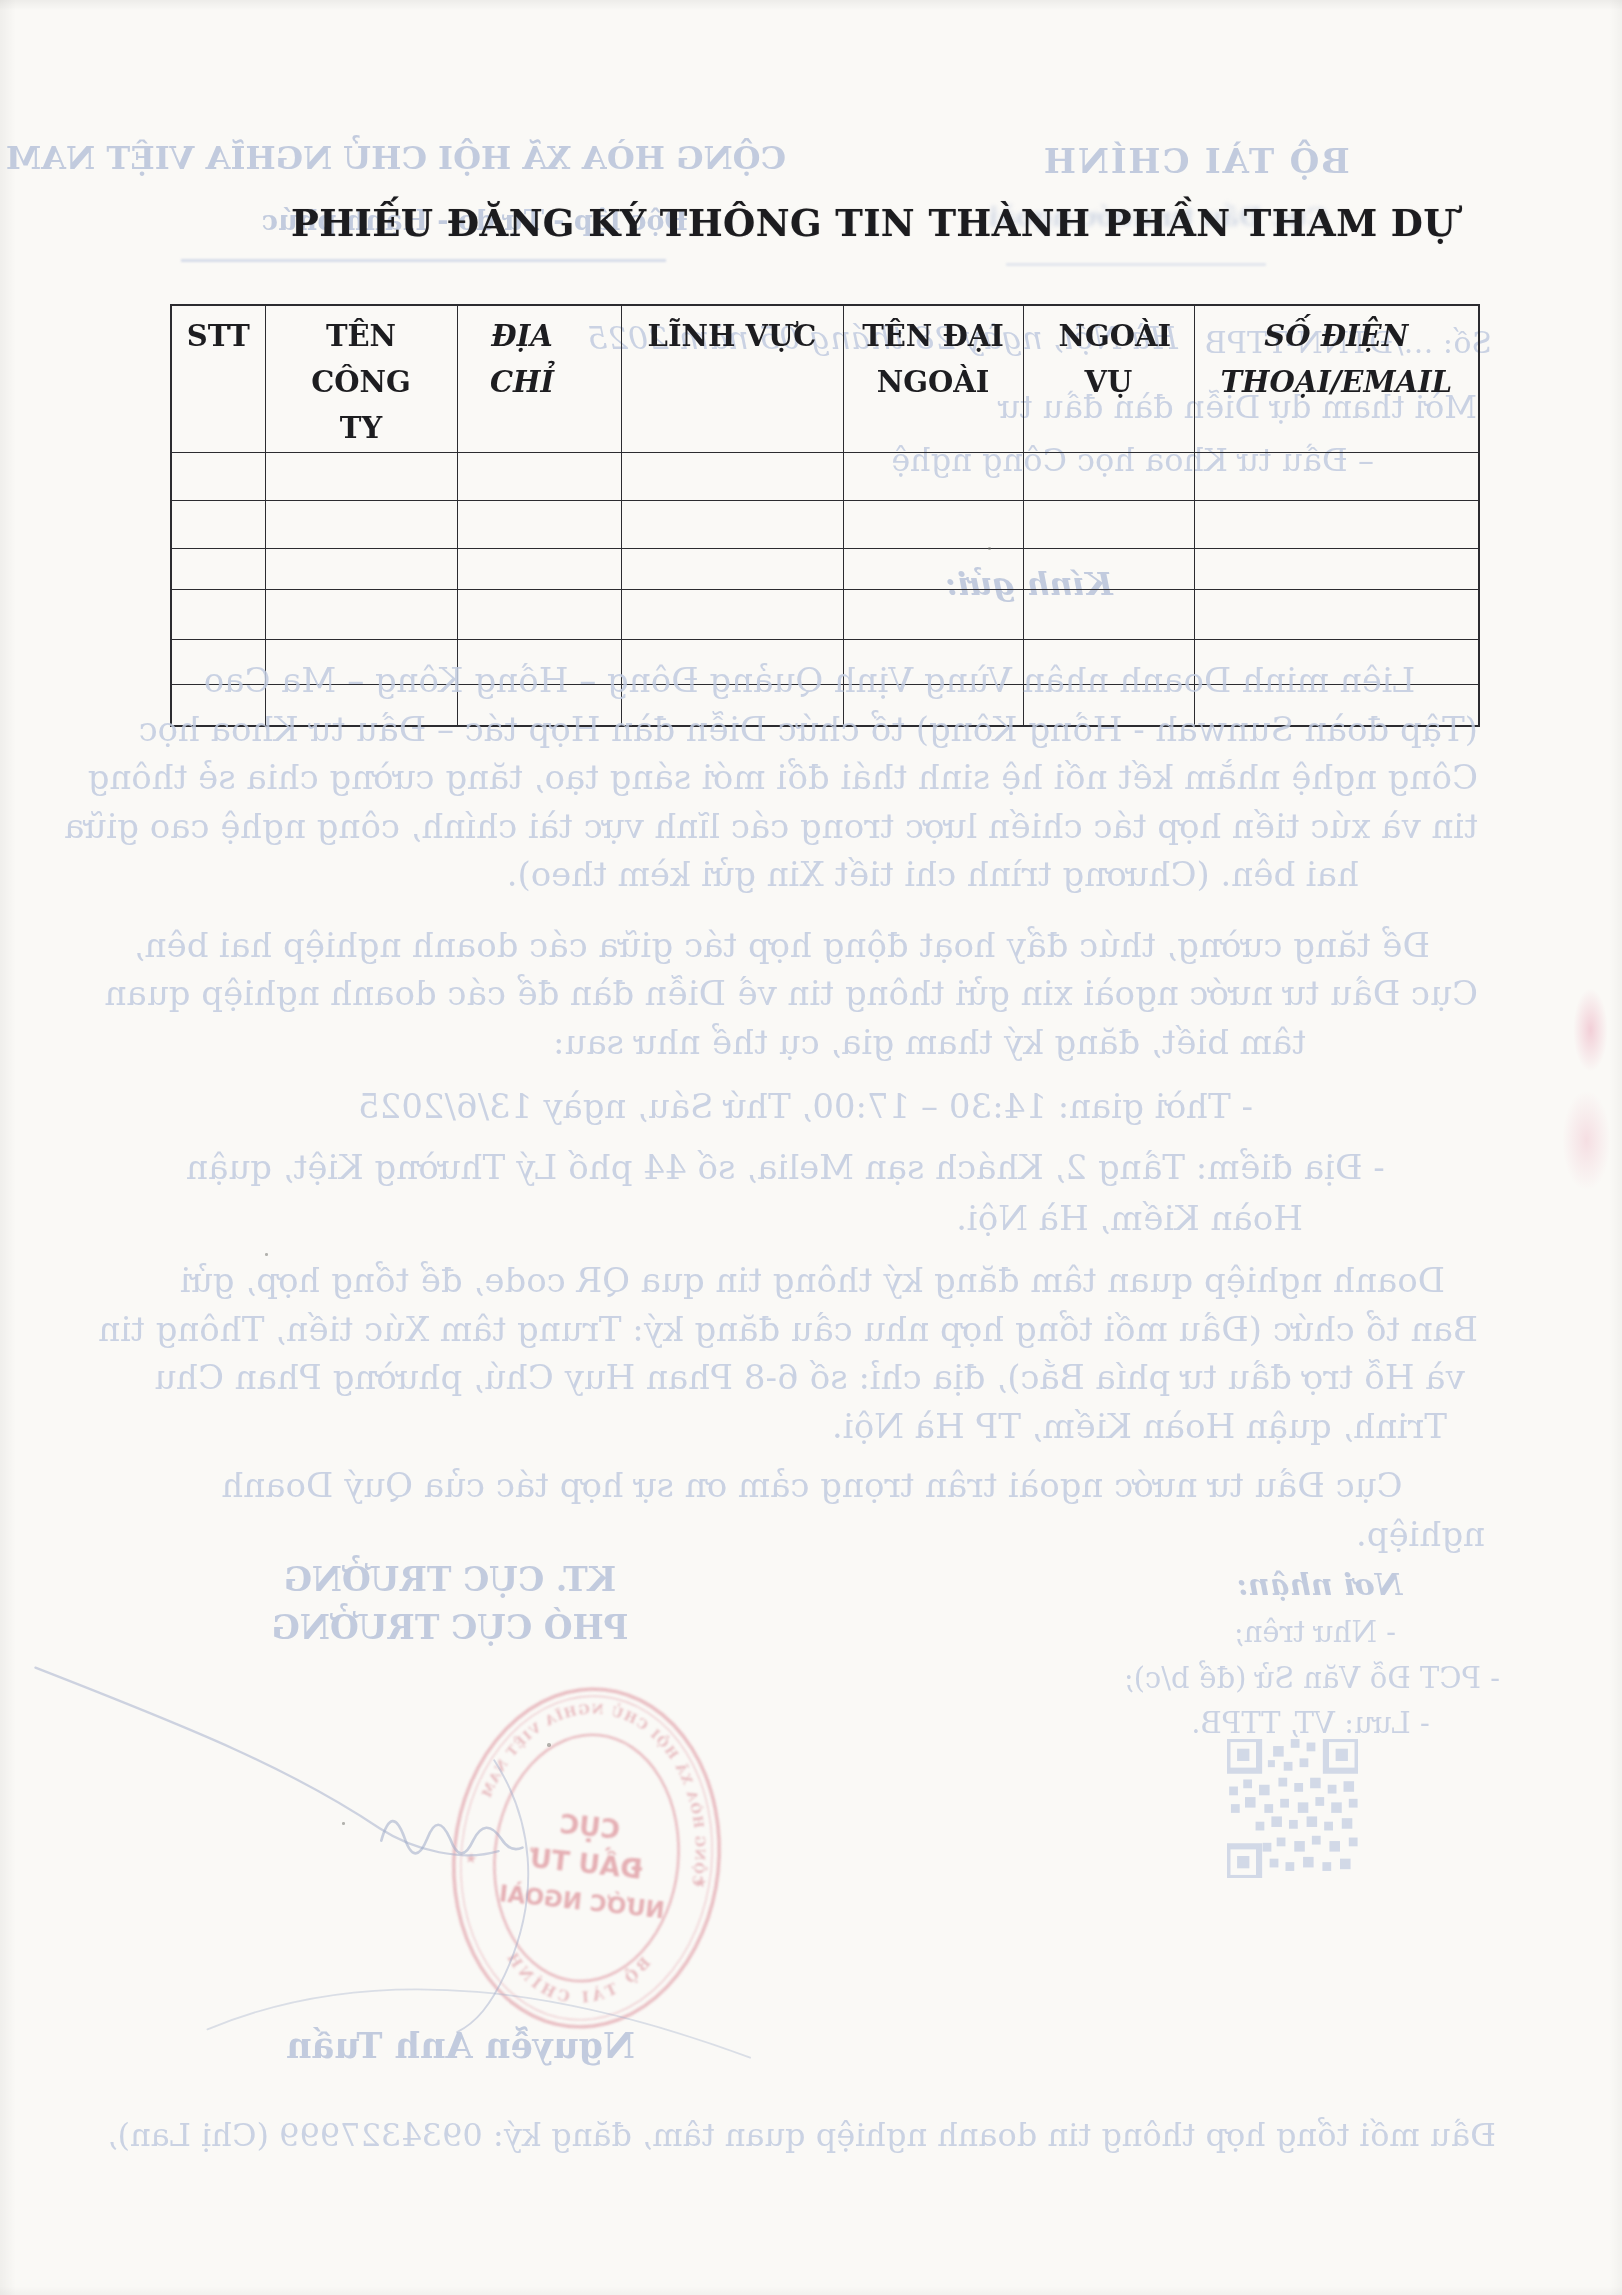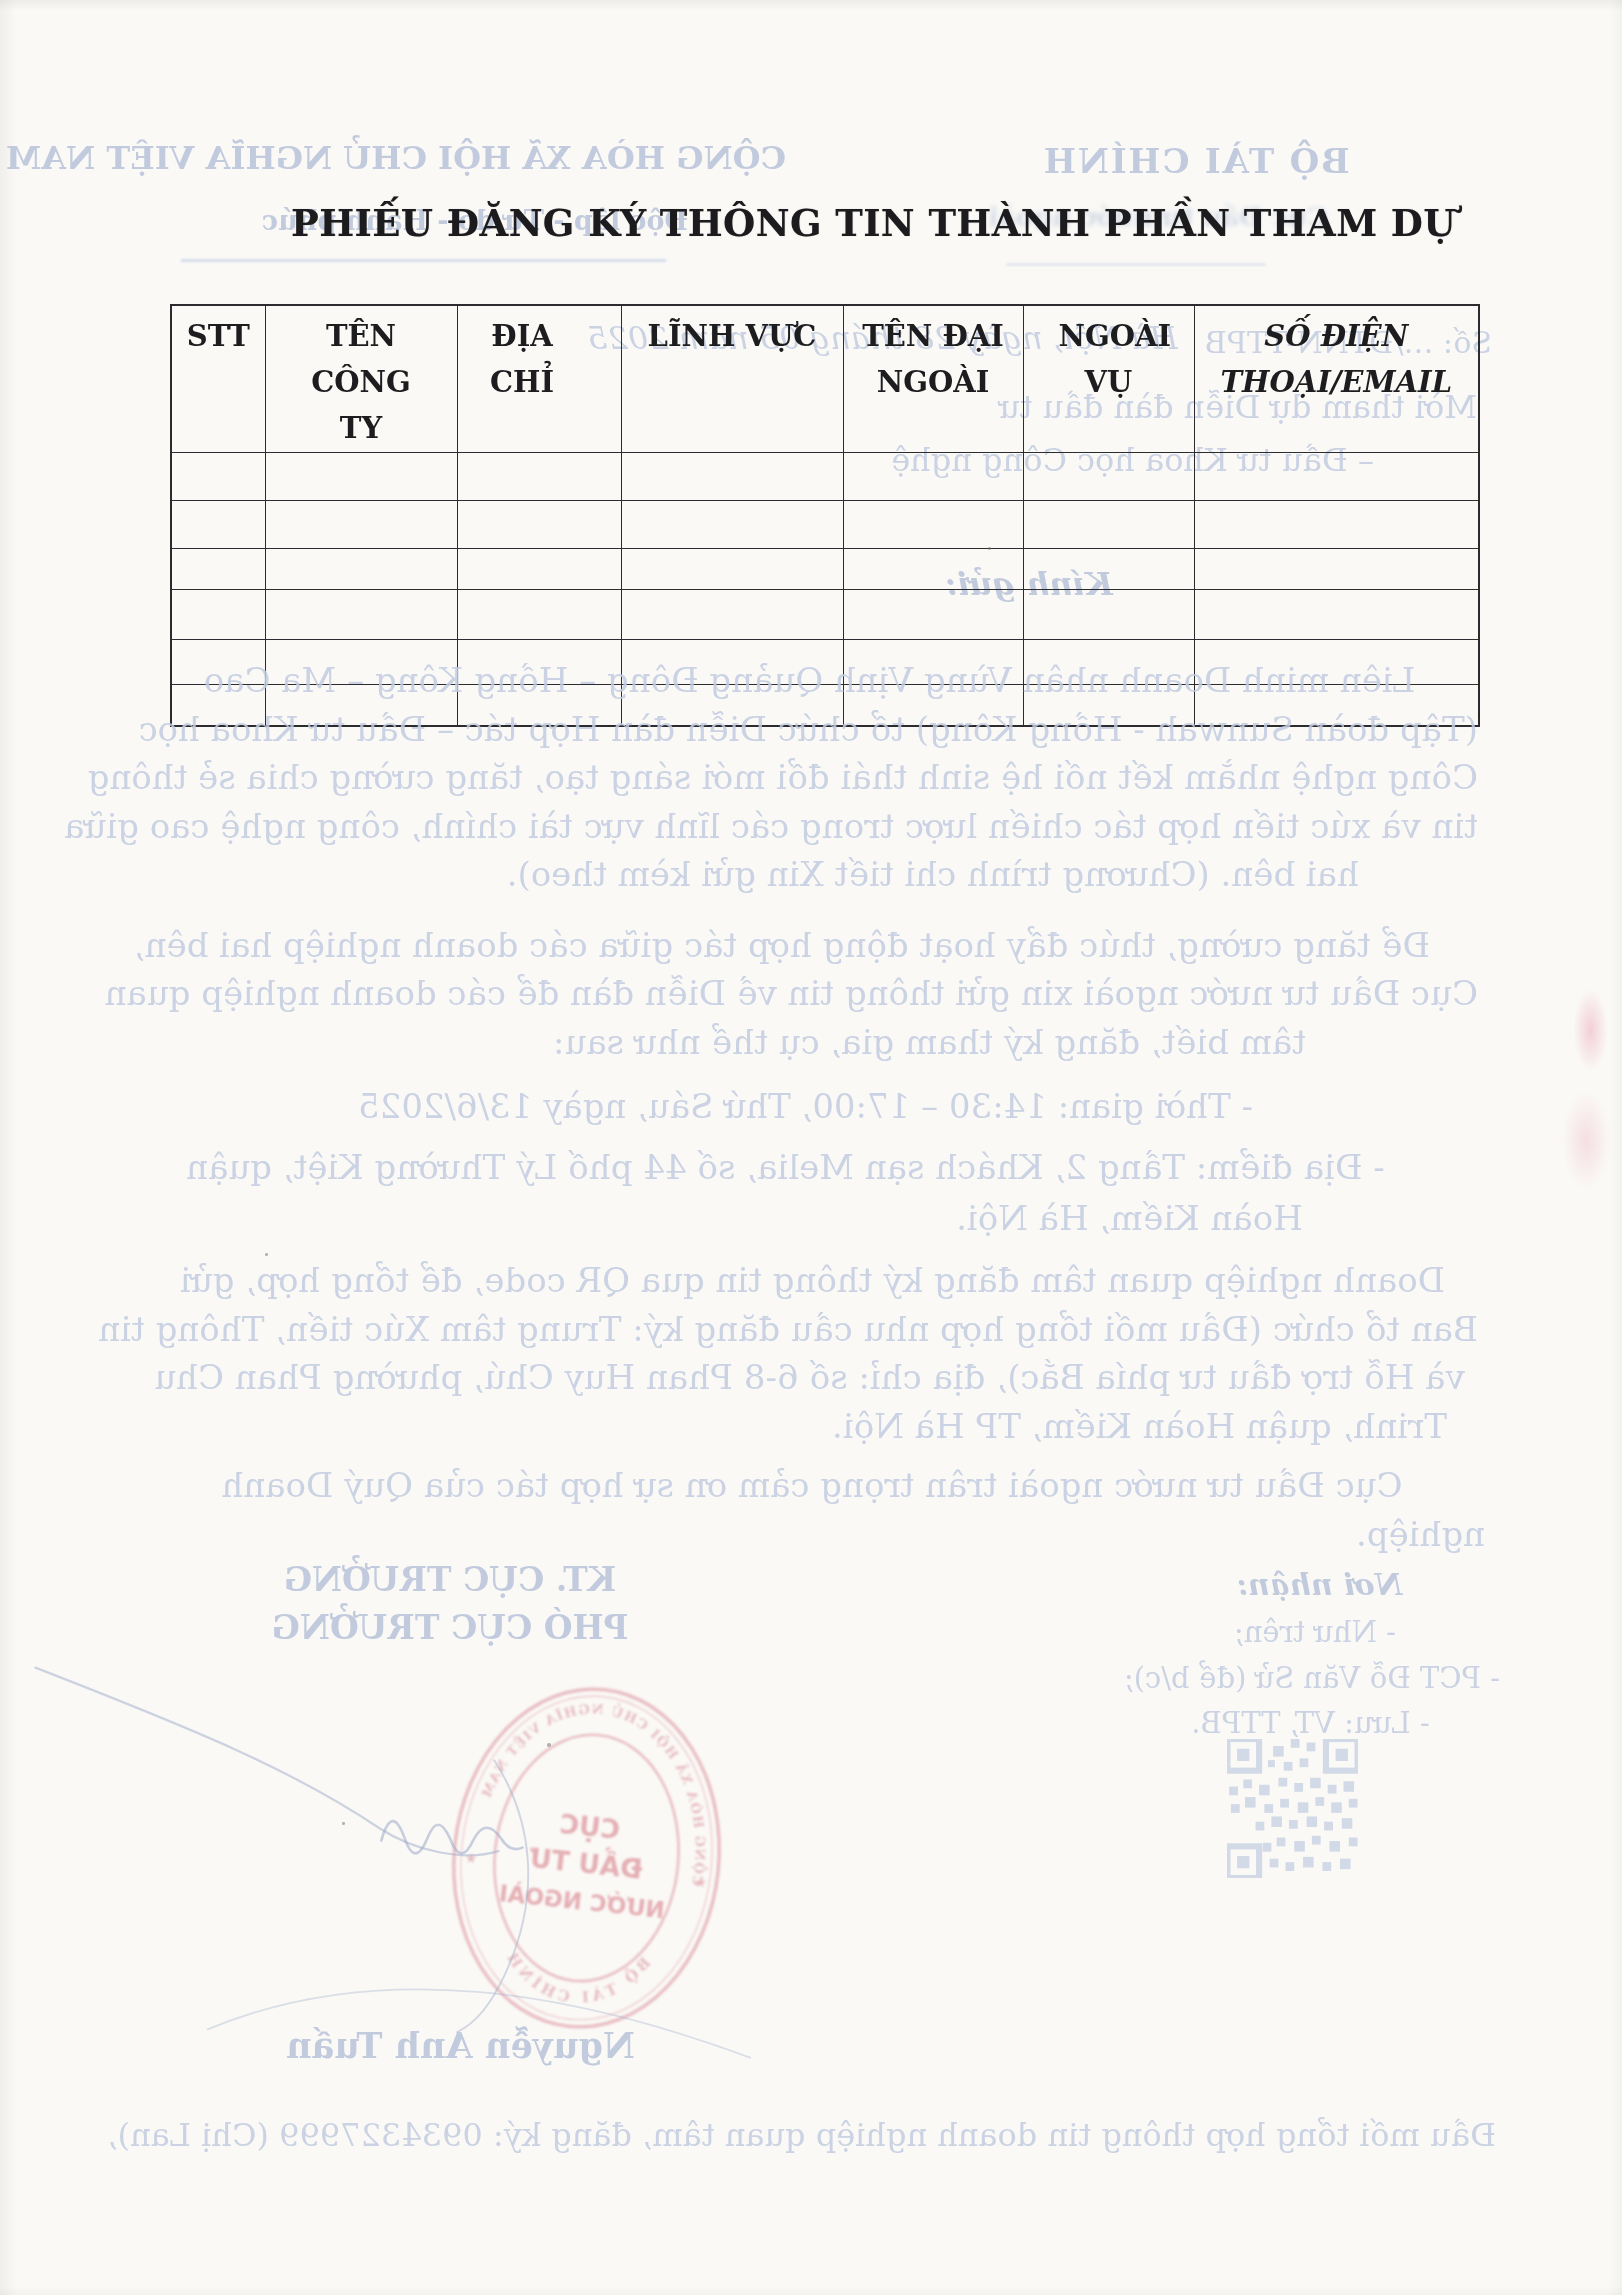--- a/index.html
+++ b/index.html
@@ -43,21 +43,21 @@
     border:2.6px solid #2c2c30;
   }
   table.roster th,table.roster td{border:1.8px solid #2c2c30;}
   table.roster th{
     vertical-align:top;text-align:center;
     font-size:29px;font-weight:bold;line-height:46px;
     padding-top:7px;color:#1d1d20;
   }
   .th-stt{padding-left:3.5px;padding-right:3.5px;}
   .th-congty{padding-left:32px;padding-right:32px;}
-  .th-diachi{padding-right:35px;}
+  .th-diachi{padding-right:35px;font-style:italic;}
   .th-linhvuc{padding-left:7px;padding-right:7px;}
   .th-daibieu{padding-left:8.8px;padding-right:8.8px;}
   .th-chucvu{padding-left:35px;padding-right:35px;}
   .th-sdt{padding-left:12.4px;padding-right:12.4px;font-style:italic;}
   .footer-dark{font-size:35px;color:#1f1f22;white-space:nowrap;text-shadow:0 0 0.9px rgba(0,0,0,.3);}
   .smudge{border-radius:50%;pointer-events:none;}
   .speck{position:absolute;background:#6b6b66;border-radius:50%;opacity:.5;}
 </style>
 </head>
 <body>

